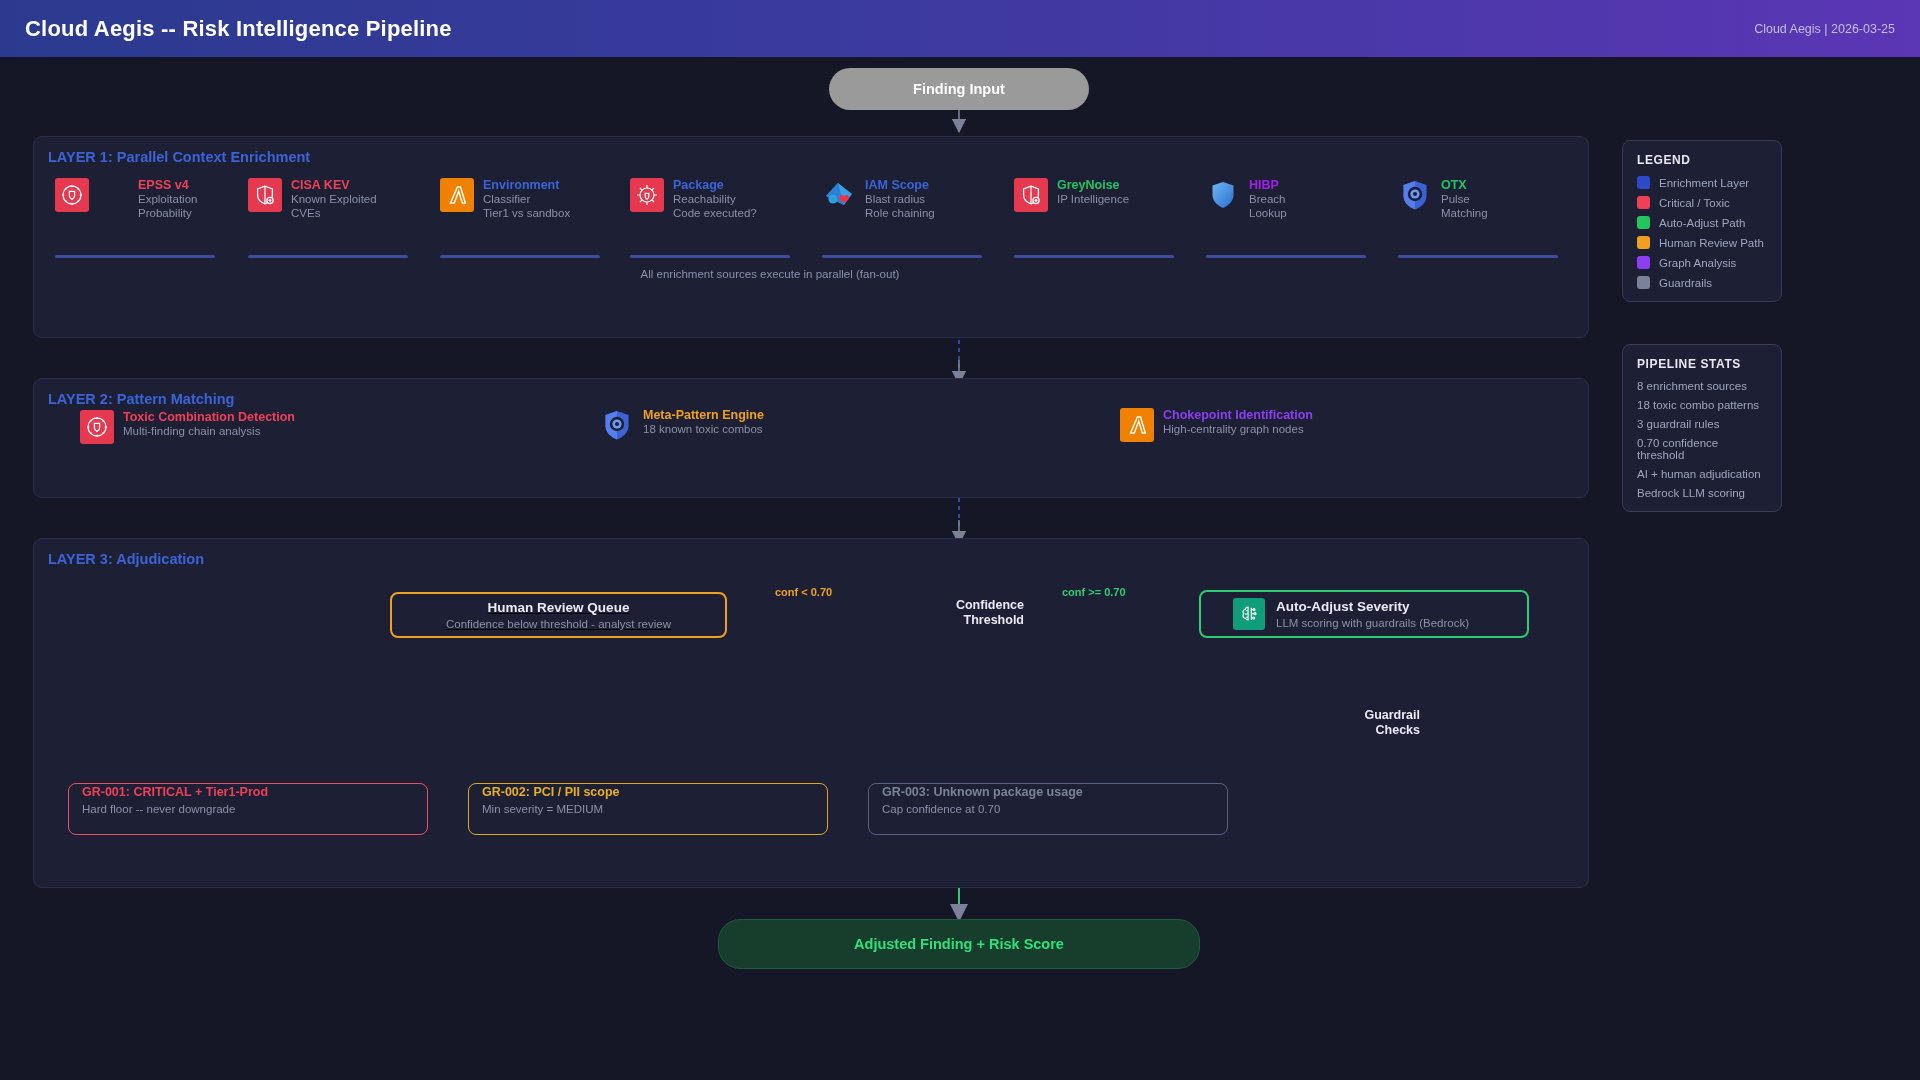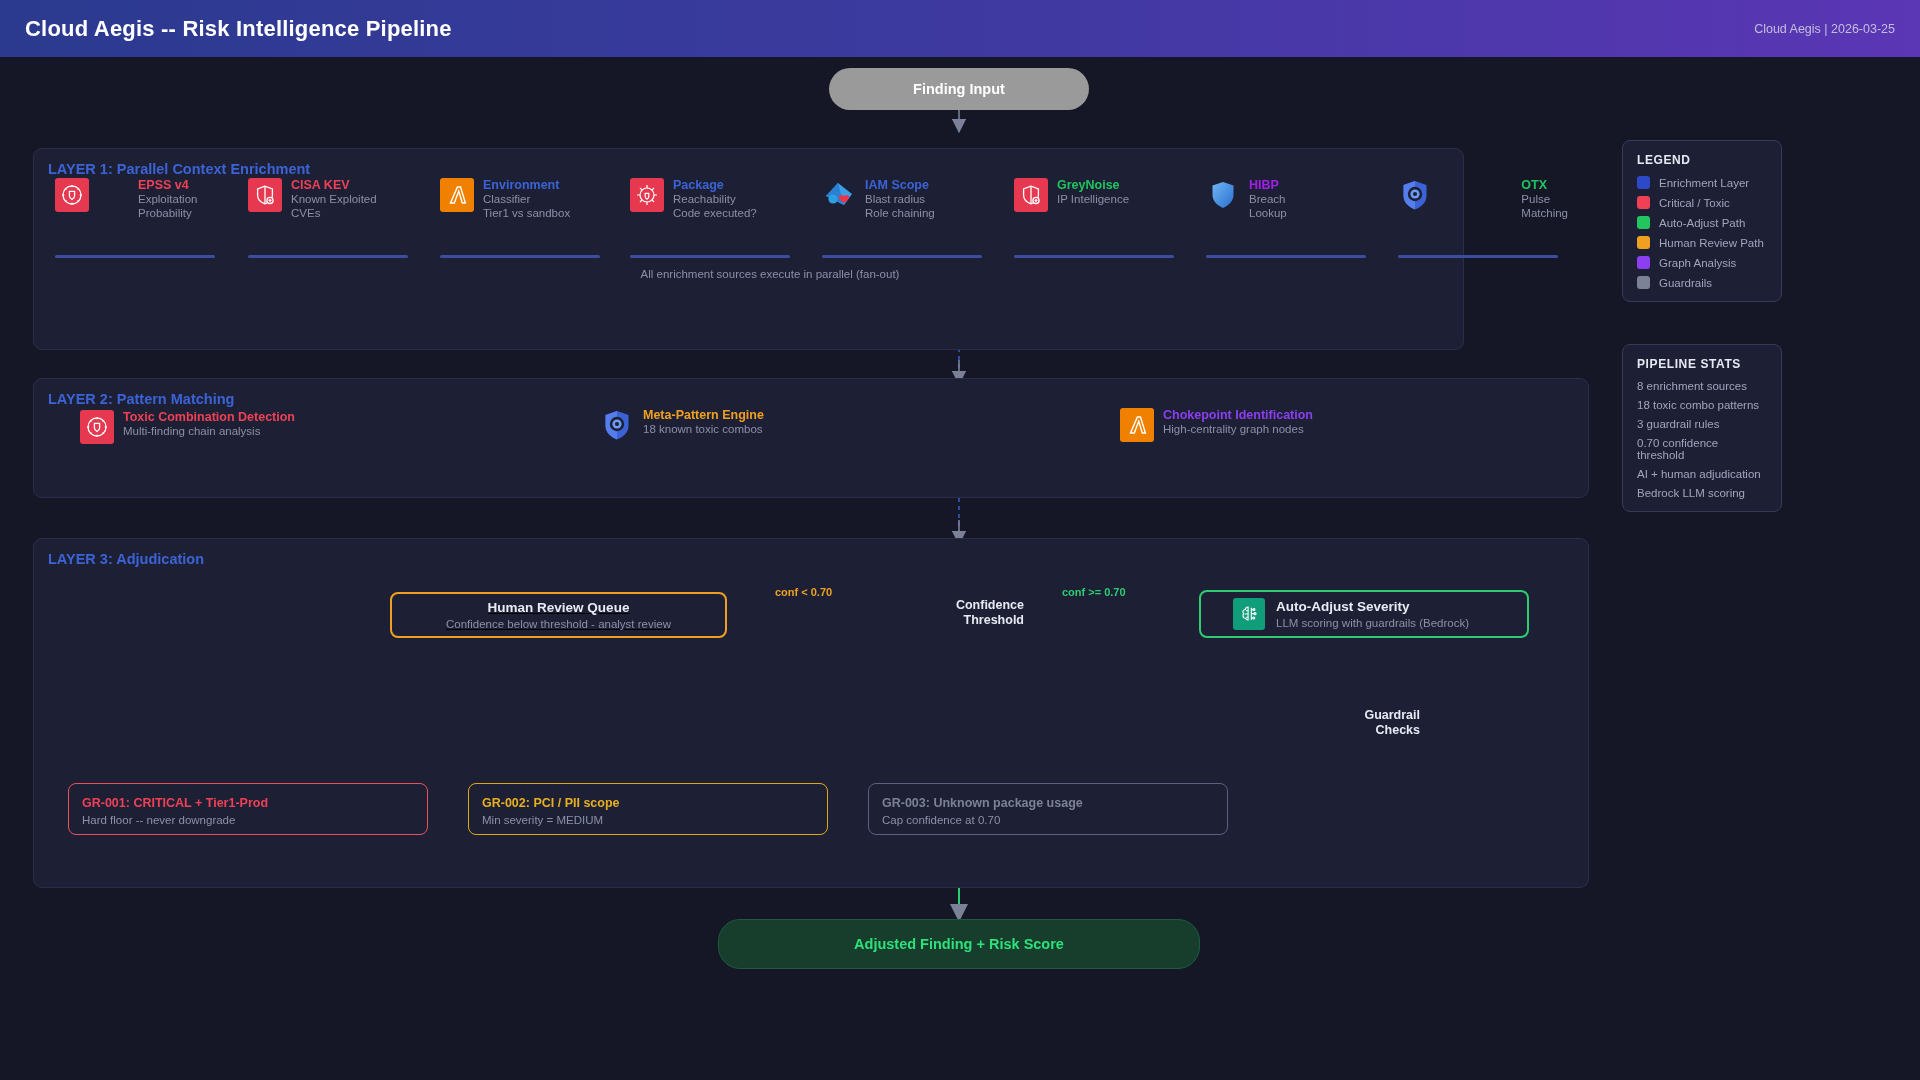--- a/index.html
+++ b/index.html
@@ -98,21 +98,21 @@
   }
   .boxnode .bn-inner { width: 100%; text-align: center; }
   .bn-title { font-size: 13.5px; font-weight: bold; color: #e8eaf4; line-height: 18px; }
   .bn-sub { font-size: 11.5px; color: #8b90a8; line-height: 15px; }
 
   .guardbox {
     position: absolute;
     border-radius: 8px;
     border: 1.6px solid #888;
     background: #1d2035;
-    padding: 11px 13px;
+    padding: 0 13px;
   }
   .gb-title { font-size: 12.5px; font-weight: bold; line-height: 17px; }
   .gb-sub { font-size: 11.5px; color: #8b90a8; line-height: 16px; }
 
   .diamond-label {
     position: absolute;
     text-align: right;
     font-size: 12.5px; font-weight: bold; color: #e8eaf4;
     line-height: 15px;
   }
@@ -172,21 +172,21 @@
     <line x1="1286" y1="722" x2="840" y2="788" stroke="#e8505b" stroke-width="1.8" stroke-dasharray="9,7" marker-end="url(#ah-gray2)"></line>
     <line x1="1290" y1="748" x2="1268" y2="783" stroke="#e8505b" stroke-width="1.8" stroke-dasharray="9,7" marker-end="url(#ah-gray2)"></line>
 
     <line x1="959" y1="888" x2="959" y2="918" stroke="#2ecc71" stroke-width="2" marker-end="url(#ah-gray)"></line>
   </svg>
 
   <div class="pillnode" style="left:829px; top:68px; width:260px; height:42px; background:#9a9a9a; color:#ffffff;">
     <span>Finding Input</span>
   </div>
 
-  <div class="layer" style="left:33px; top:148px; width:1431px; height:202px;">
+  <div class="layer" style="left:33px; top:136px; width:1556px; height:202px;">
     <div class="layer-title">LAYER 1: Parallel Context Enrichment</div>
   </div>
 
   <div class="layer" style="left:33px; top:378px; width:1556px; height:120px;">
     <div class="layer-title">LAYER 2: Pattern Matching</div>
   </div>
 
   <div class="layer" style="left:33px; top:538px; width:1556px; height:350px;">
     <div class="layer-title">LAYER 3: Adjudication</div>
   </div>
@@ -305,21 +305,21 @@
     </div>
     <div class="srctext">
       <div class="srcname" style="color:#a020e8">HIBP</div>
       <div class="srcdesc">
           <span style="display:block">Breach</span>
           <span style="display:block">Lookup</span>
         </div>
     </div>
   </div>
 
-  <div class="srcnode" style="left:1398px; top:178px; width:170px;justify-content:space-between;">
+  <div class="srcnode" style="left:1398px; top:178px; width:170px;">
     <div class="srcicon">
       <svg width="30" height="32" viewBox="0 0 30 32">
         <path d="M15 2 3.5 6v10.5C3.5 24 9.4 28.4 15 30.5 20.6 28.4 26.5 24 26.5 16.5V6z" fill="#3b63d6"></path>
         <path d="M15 2 3.5 6v10.5C3.5 24 9.4 28.4 15 30.5V2z" fill="#5b83f0" opacity=".85"></path>
         <circle cx="15" cy="15" r="7.2" fill="#1d2035"></circle>
         <circle cx="15" cy="15" r="4.6" fill="#6e9af8"></circle>
         <circle cx="15" cy="15" r="2.1" fill="#1d2035"></circle>
       </svg>
     </div>
     <div class="srctext">

